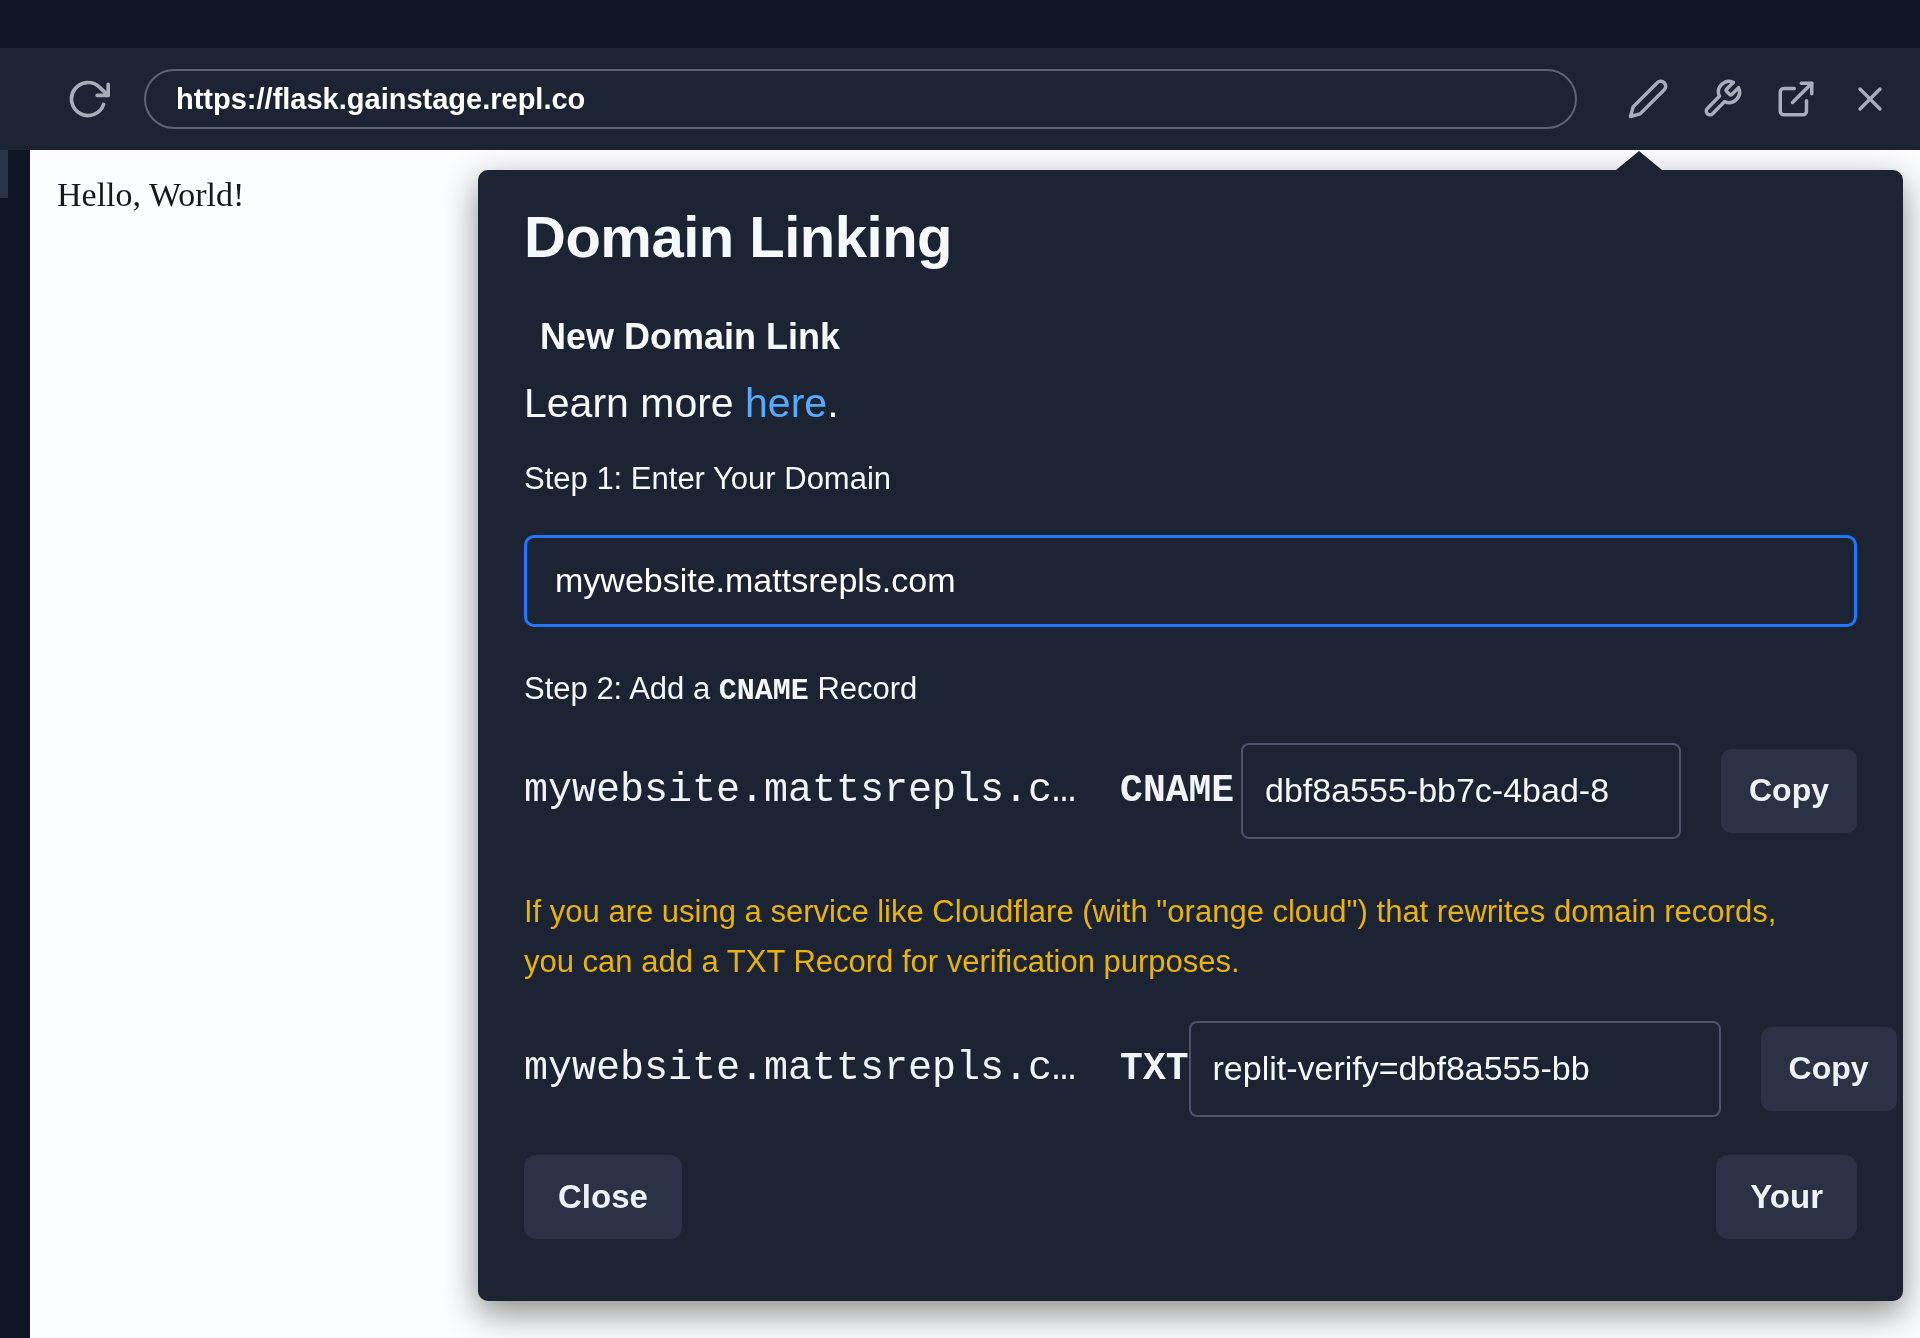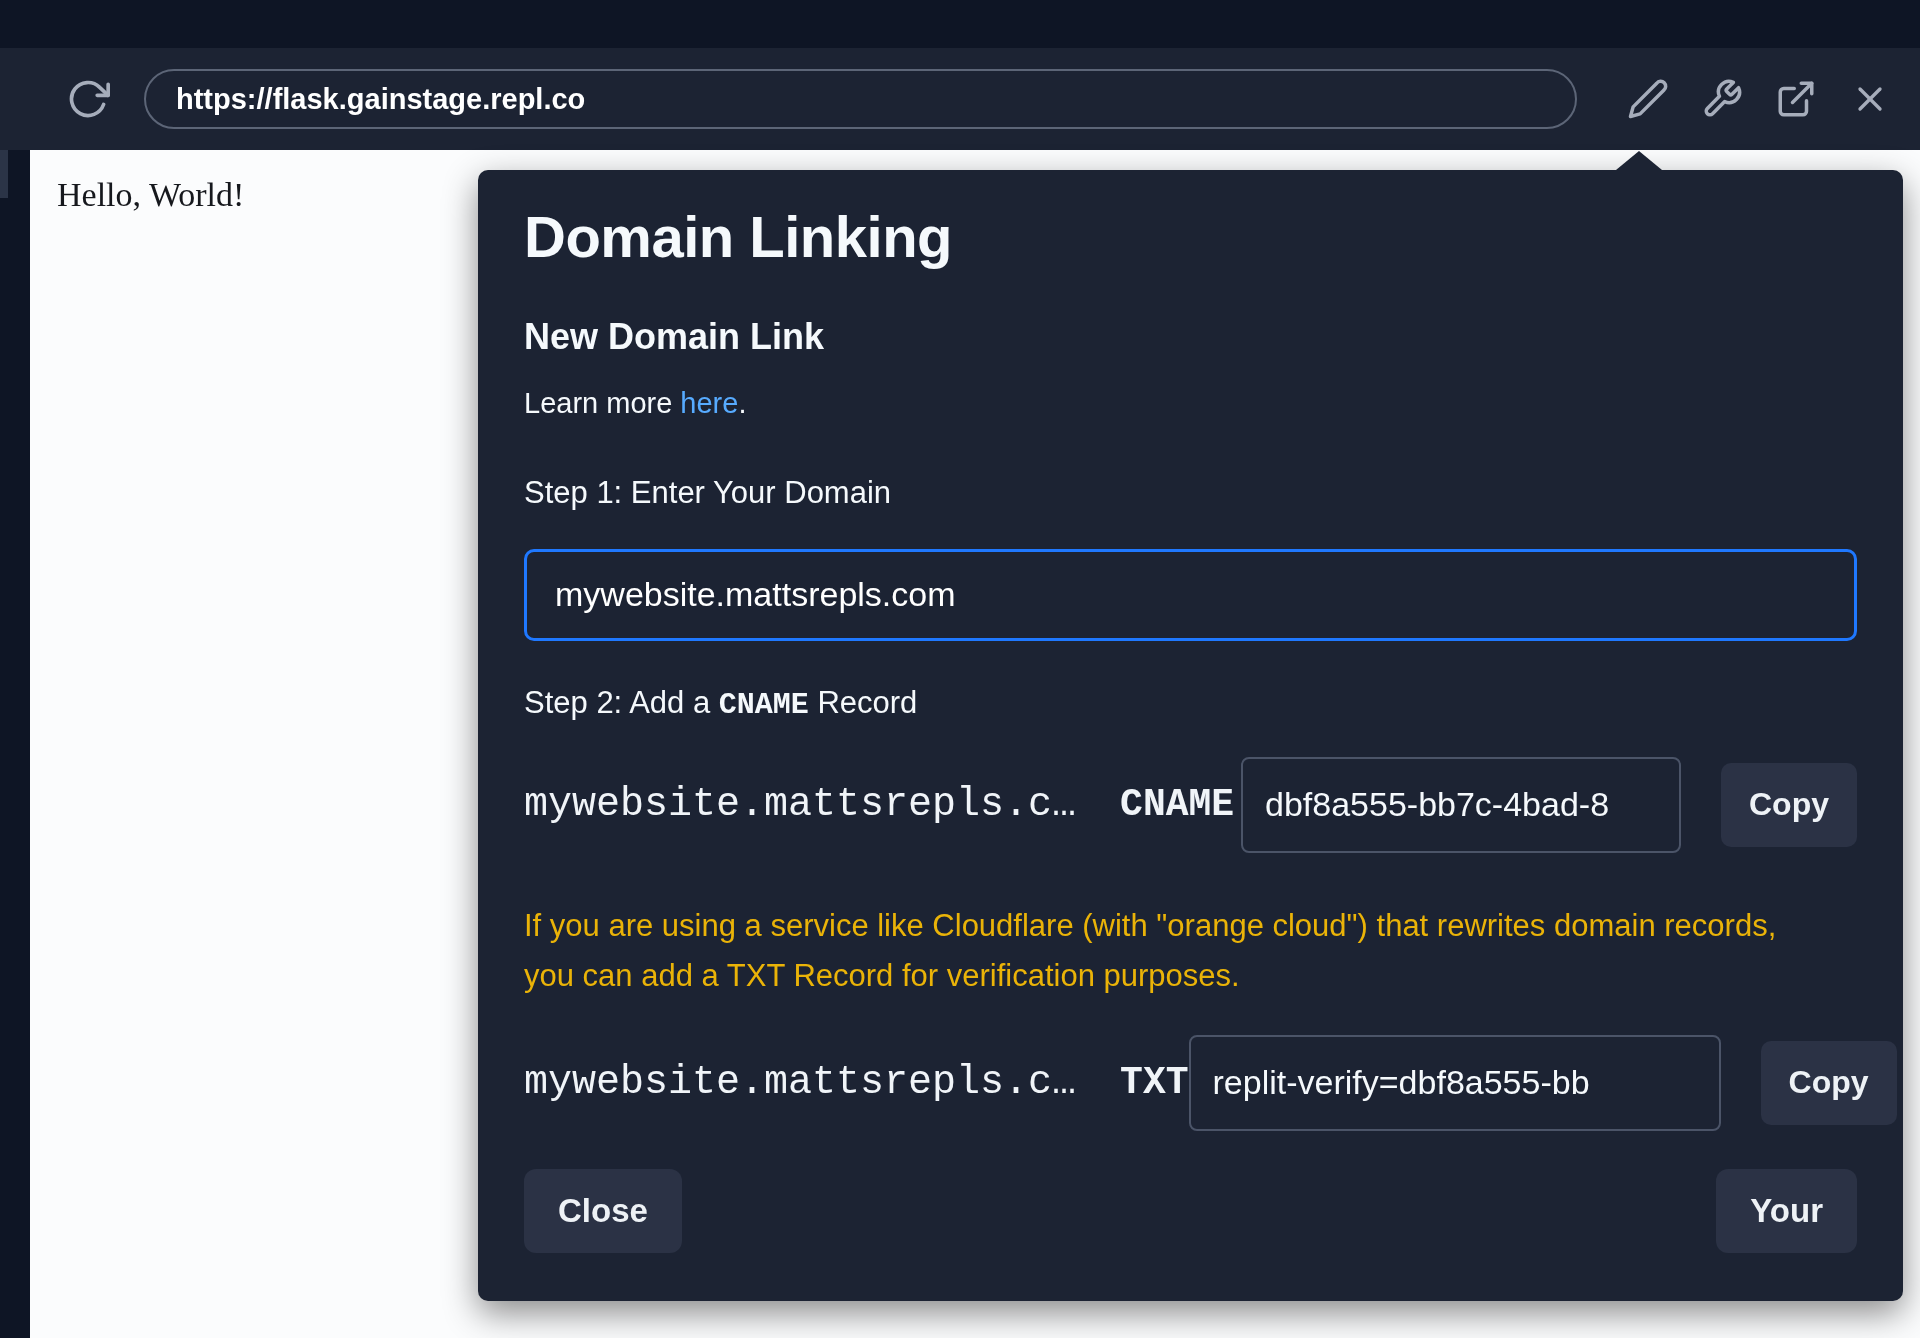--- a/index.html
+++ b/index.html
@@ -34,24 +34,24 @@
   
   .dialog{
     position:absolute;left:478px;top:170px;width:1425px;height:1131px;background:#1c2333;
     border-radius:10px;box-shadow:0 12px 34px rgba(0,0,0,.45);padding:0 46px;color:#f5f9fc;z-index:5;
   }
   .caret{
     position:absolute;top:-19px;left:1138px;width:0;height:0;
     border-left:23px solid transparent;border-right:23px solid transparent;border-bottom:19px solid #1c2333;
   }
   .dlg-title{margin:34px 0 0;font-size:58px;line-height:1.15;font-weight:700;letter-spacing:-.5px;}
-  .dlg-subtitle{margin:44px 0 0;font-size:36px;line-height:44px;font-weight:700;}
-  .learn{margin:24px 0 0;font-size:29px;line-height:40px;}
+  .dlg-subtitle{margin:44px 16px 0;font-size:36px;line-height:44px;font-weight:700;}
+  .learn{margin:24px 0 0;font-size:41px;line-height:40px;}
   .learn a{color:#57abff;text-decoration:none;cursor:pointer;}
-  .step-heading{margin:50px 0 0;font-size:31px;line-height:40px;font-weight:500;}
+  .step-heading{margin:36px 0 0;font-size:31px;line-height:40px;font-weight:500;}
   .step-heading .code{font-family:"Liberation Mono",monospace;font-size:30px;font-weight:600;}
   .domain-input{
     margin-top:36px;height:92px;border:3px solid #1f78ff;border-radius:10px;
     display:flex;align-items:center;padding:0 28px;font-size:34px;color:#ffffff;cursor:text;
   }
   .step2{margin-top:42px;}
   .record-row{margin-top:32px;display:flex;align-items:center;height:96px;}
   .record-row.txt{margin-top:34px;}
   .host{font-family:"Liberation Mono",monospace;font-size:40px;color:#f0f4f8;white-space:nowrap;}
   .rtype{margin-left:44px;font-family:"Liberation Mono",monospace;font-size:38px;font-weight:600;color:#f0f4f8;}

